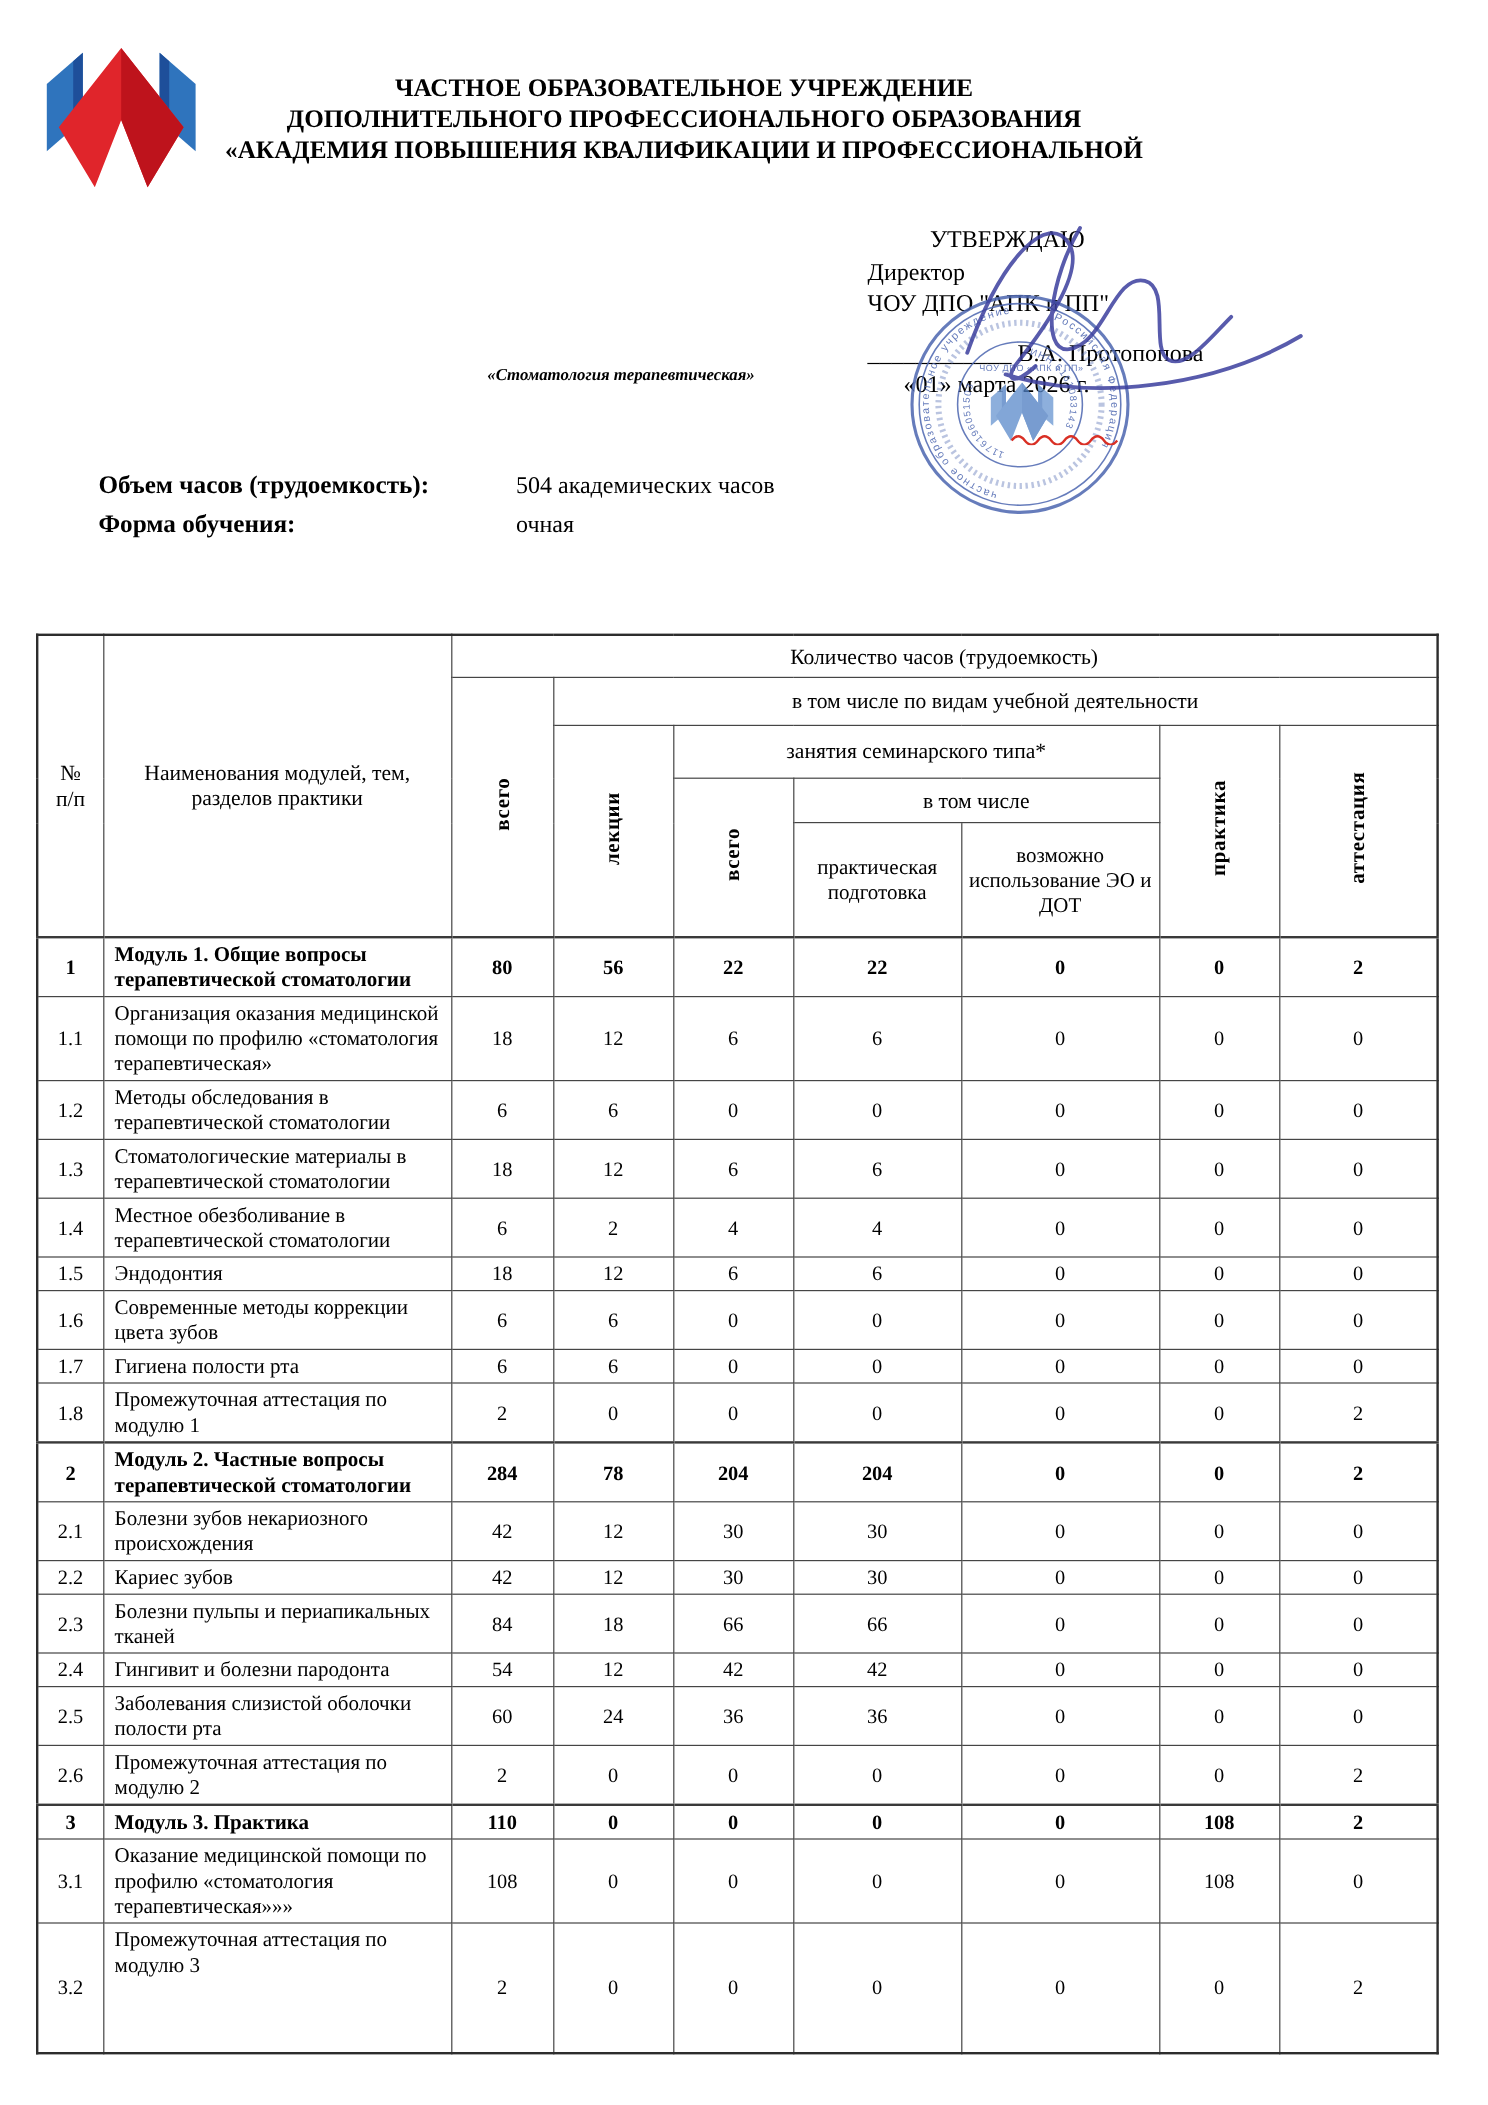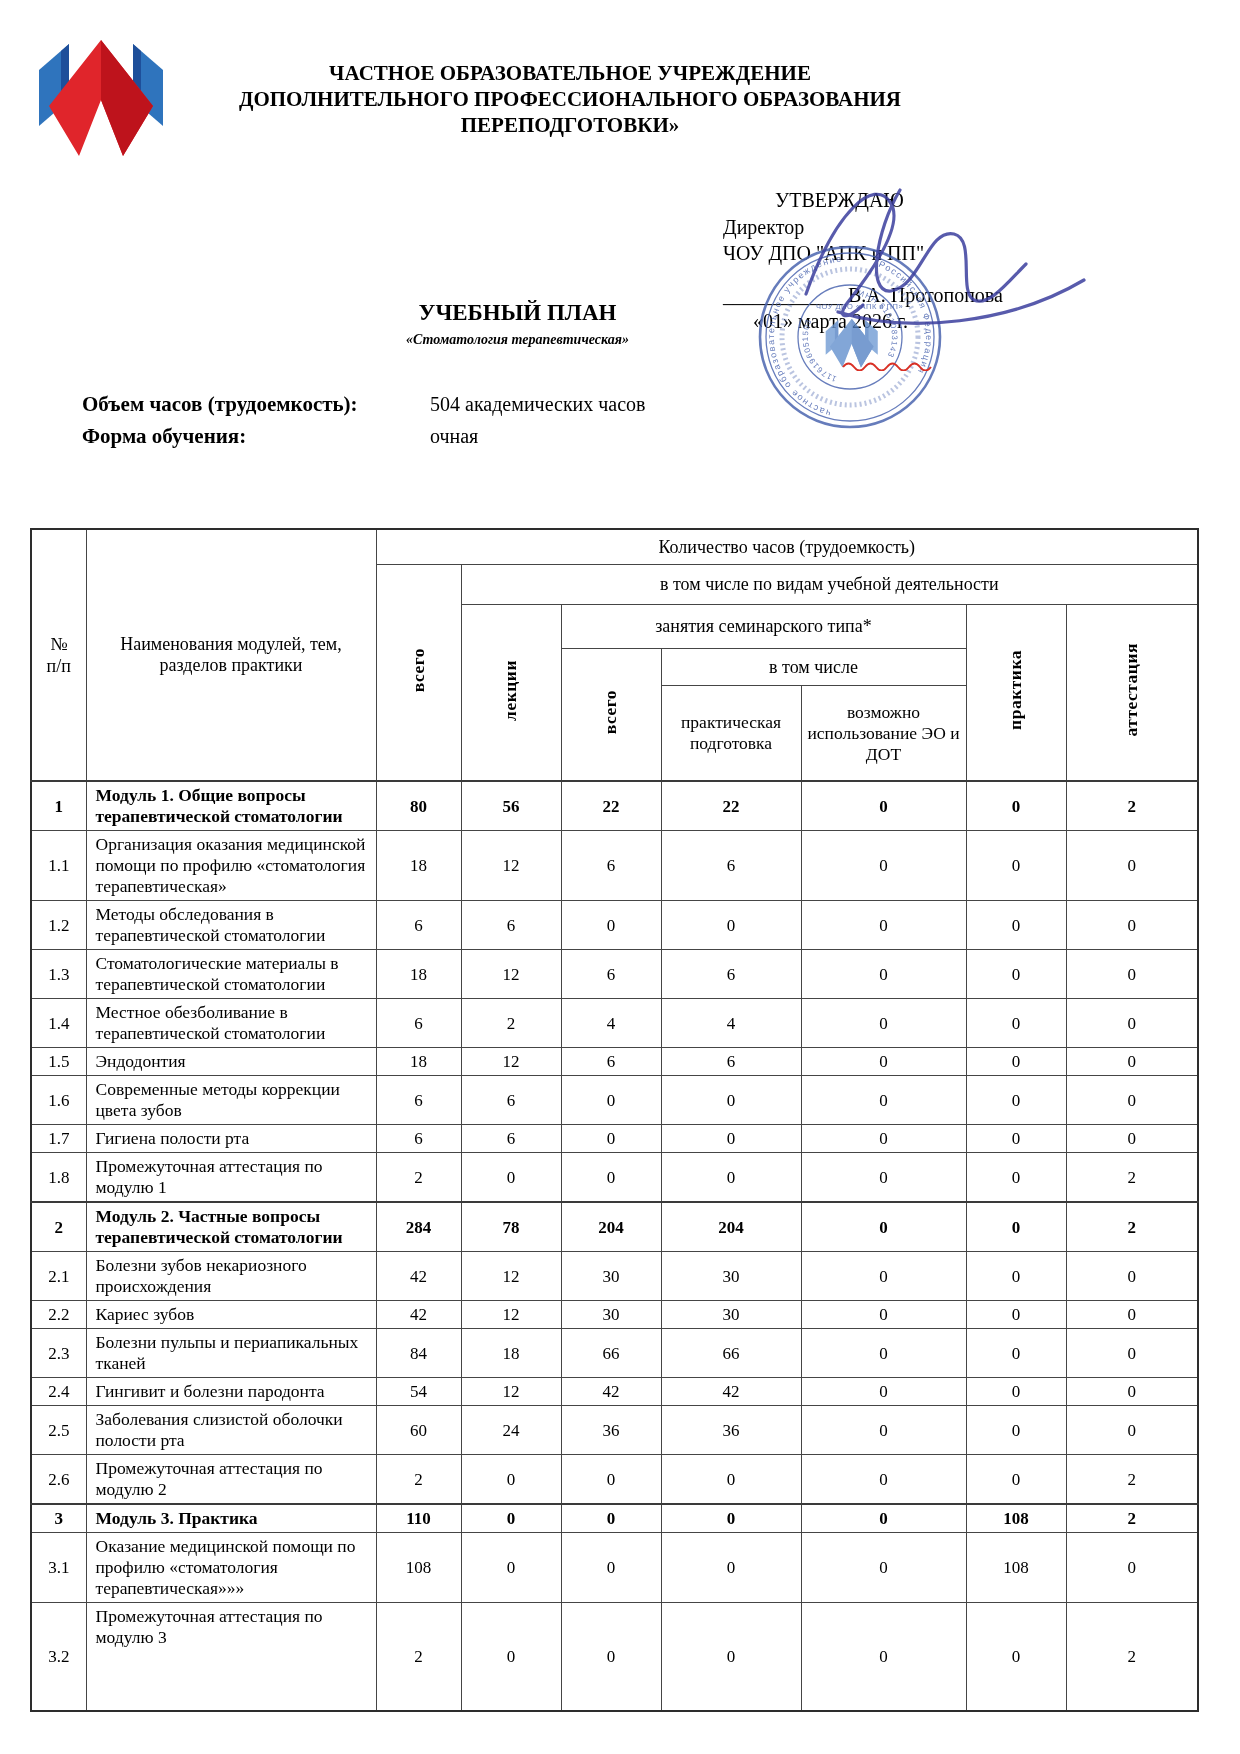--- a/index.html
+++ b/index.html
@@ -61,21 +61,21 @@
     <polygon fill="#1E4F9A" points="26,15 34,8 34,64 26,71"></polygon>
     <polygon fill="#2F74BD" points="128,34 98,8 98,64 128,90"></polygon>
     <polygon fill="#1E4F9A" points="106,15 98,8 98,64 106,71"></polygon>
     <polygon fill="#E0252B" points="66,4 118,70 88,120 66,64 44,120 14,70"></polygon>
     <polygon fill="#BE131C" points="66,4 118,70 88,120 66,64"></polygon>
   </svg>
 
   <div class="org-name">
     <div>ЧАСТНОЕ ОБРАЗОВАТЕЛЬНОЕ УЧРЕЖДЕНИЕ</div>
     <div>ДОПОЛНИТЕЛЬНОГО ПРОФЕССИОНАЛЬНОГО ОБРАЗОВАНИЯ</div>
-    <div>ПЕРЕПОДГОТОВКИ»</div>
+    <div>«АКАДЕМИЯ ПОВЫШЕНИЯ КВАЛИФИКАЦИИ И ПРОФЕССИОНАЛЬНОЙ</div>
   </div>
 
   <div class="approval">
     <div class="a-approve">УТВЕРЖДАЮ</div>
     <div class="a-dir">Директор</div>
     <div class="a-org">ЧОУ ДПО "АПК и ПП"</div>
     <div class="a-sign"><span>____________</span> <span>В.А. Протопопова</span></div>
     <div class="a-date">«01» марта 2026 г.</div>
   </div>
 
@@ -115,21 +115,20 @@
       <path d="M 122,18 C 98,58 88,122 113,119 C 142,115 150,56 176,62 C 198,67 180,120 196,128 C 211,135 230,110 248,92"></path>
       <path d="M 60,140 C 130,162 232,152 306,108"></path>
     </g>
   </svg>
 
   <svg class="squiggle" viewBox="0 0 92 10" aria-hidden="true">
     <path d="M1,6 q5.5,-7 11,0 t11,0 t11,0 t11,0 t11,0 t11,0 t11,0 t11,0" fill="none" stroke="#D93025" stroke-width="2"></path>
   </svg>
 
   <div class="title-wrap">
-    <div class="t-main">УЧЕБНЫЙ ПЛАН</div>
     <div class="t-prog">«Стоматология терапевтическая»</div>
   </div>
 
   <div class="details">
     <div class="d-row">
       <span class="d-label">Объем часов (трудоемкость):</span>
       <span class="d-value">504 академических часов</span>
     </div>
     <div class="d-row">
       <span class="d-label">Форма обучения:</span>

